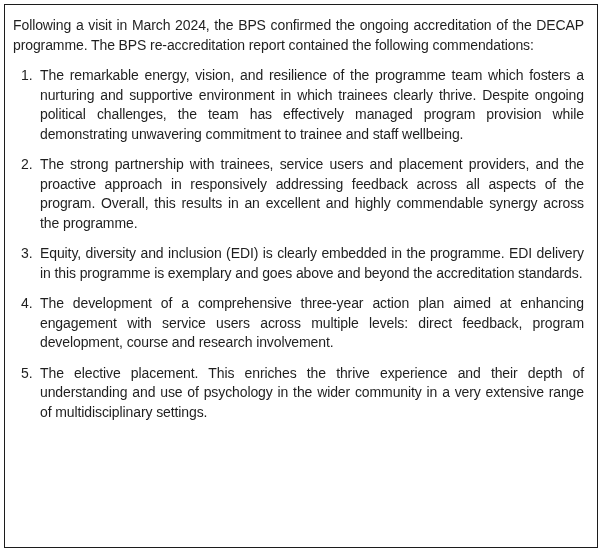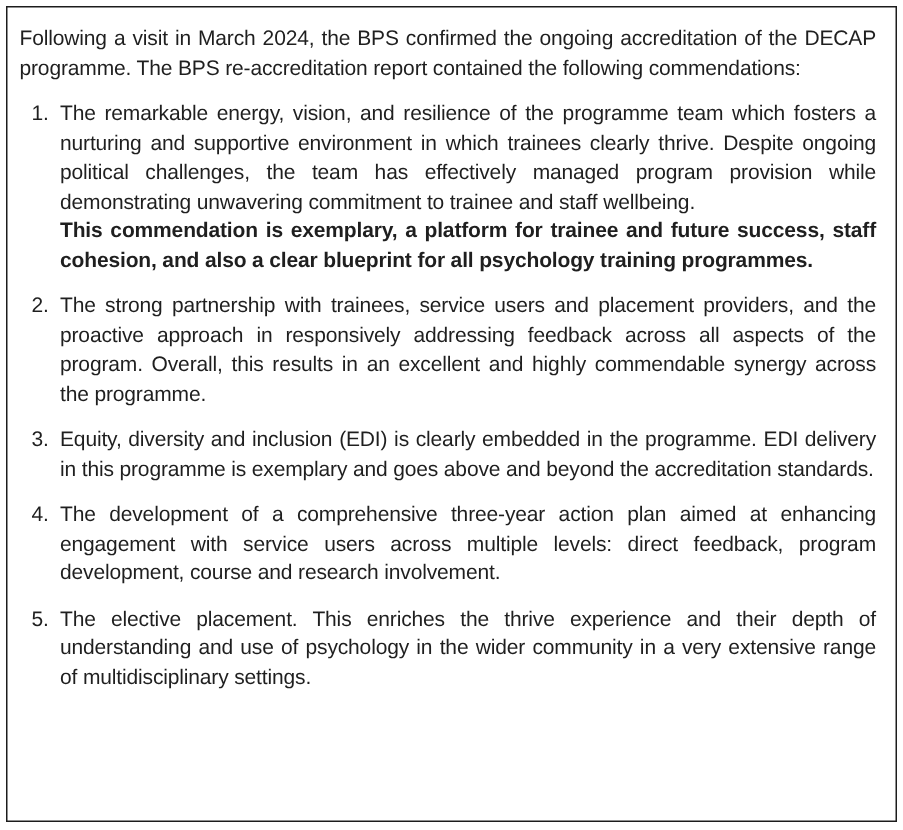--- a/index.html
+++ b/index.html
@@ -73,21 +73,20 @@
   <div class="textbox">
 
     <p class="intro">Following a visit in March 2024, the BPS confirmed the ongoing accreditation of the DECAP programme. The BPS re-accreditation report contained the following commendations:</p>
 
     <div class="commendations-list">
 
       <div class="list-item">
         <span class="item-number">1.</span>
         <div class="item-body">
           <div class="item-text">The remarkable energy, vision, and resilience of the programme team which fosters a nurturing and supportive environment in which trainees clearly thrive. Despite ongoing political challenges, the team has effectively managed program provision while demonstrating unwavering commitment to trainee and staff wellbeing.</div>
-          <div class="item-text bold">This commendation is exemplary, a platform for trainee and future success, staff cohesion, and also a clear blueprint for all psychology training programmes.</div>
         </div>
       </div>
 
       <div class="list-item">
         <span class="item-number">2.</span>
         <div class="item-body">
           <div class="item-text">The strong partnership with trainees, service users and placement providers, and the proactive approach in responsively addressing feedback across all aspects of the program. Overall, this results in an excellent and highly commendable synergy across the programme.</div>
         </div>
       </div>
 

